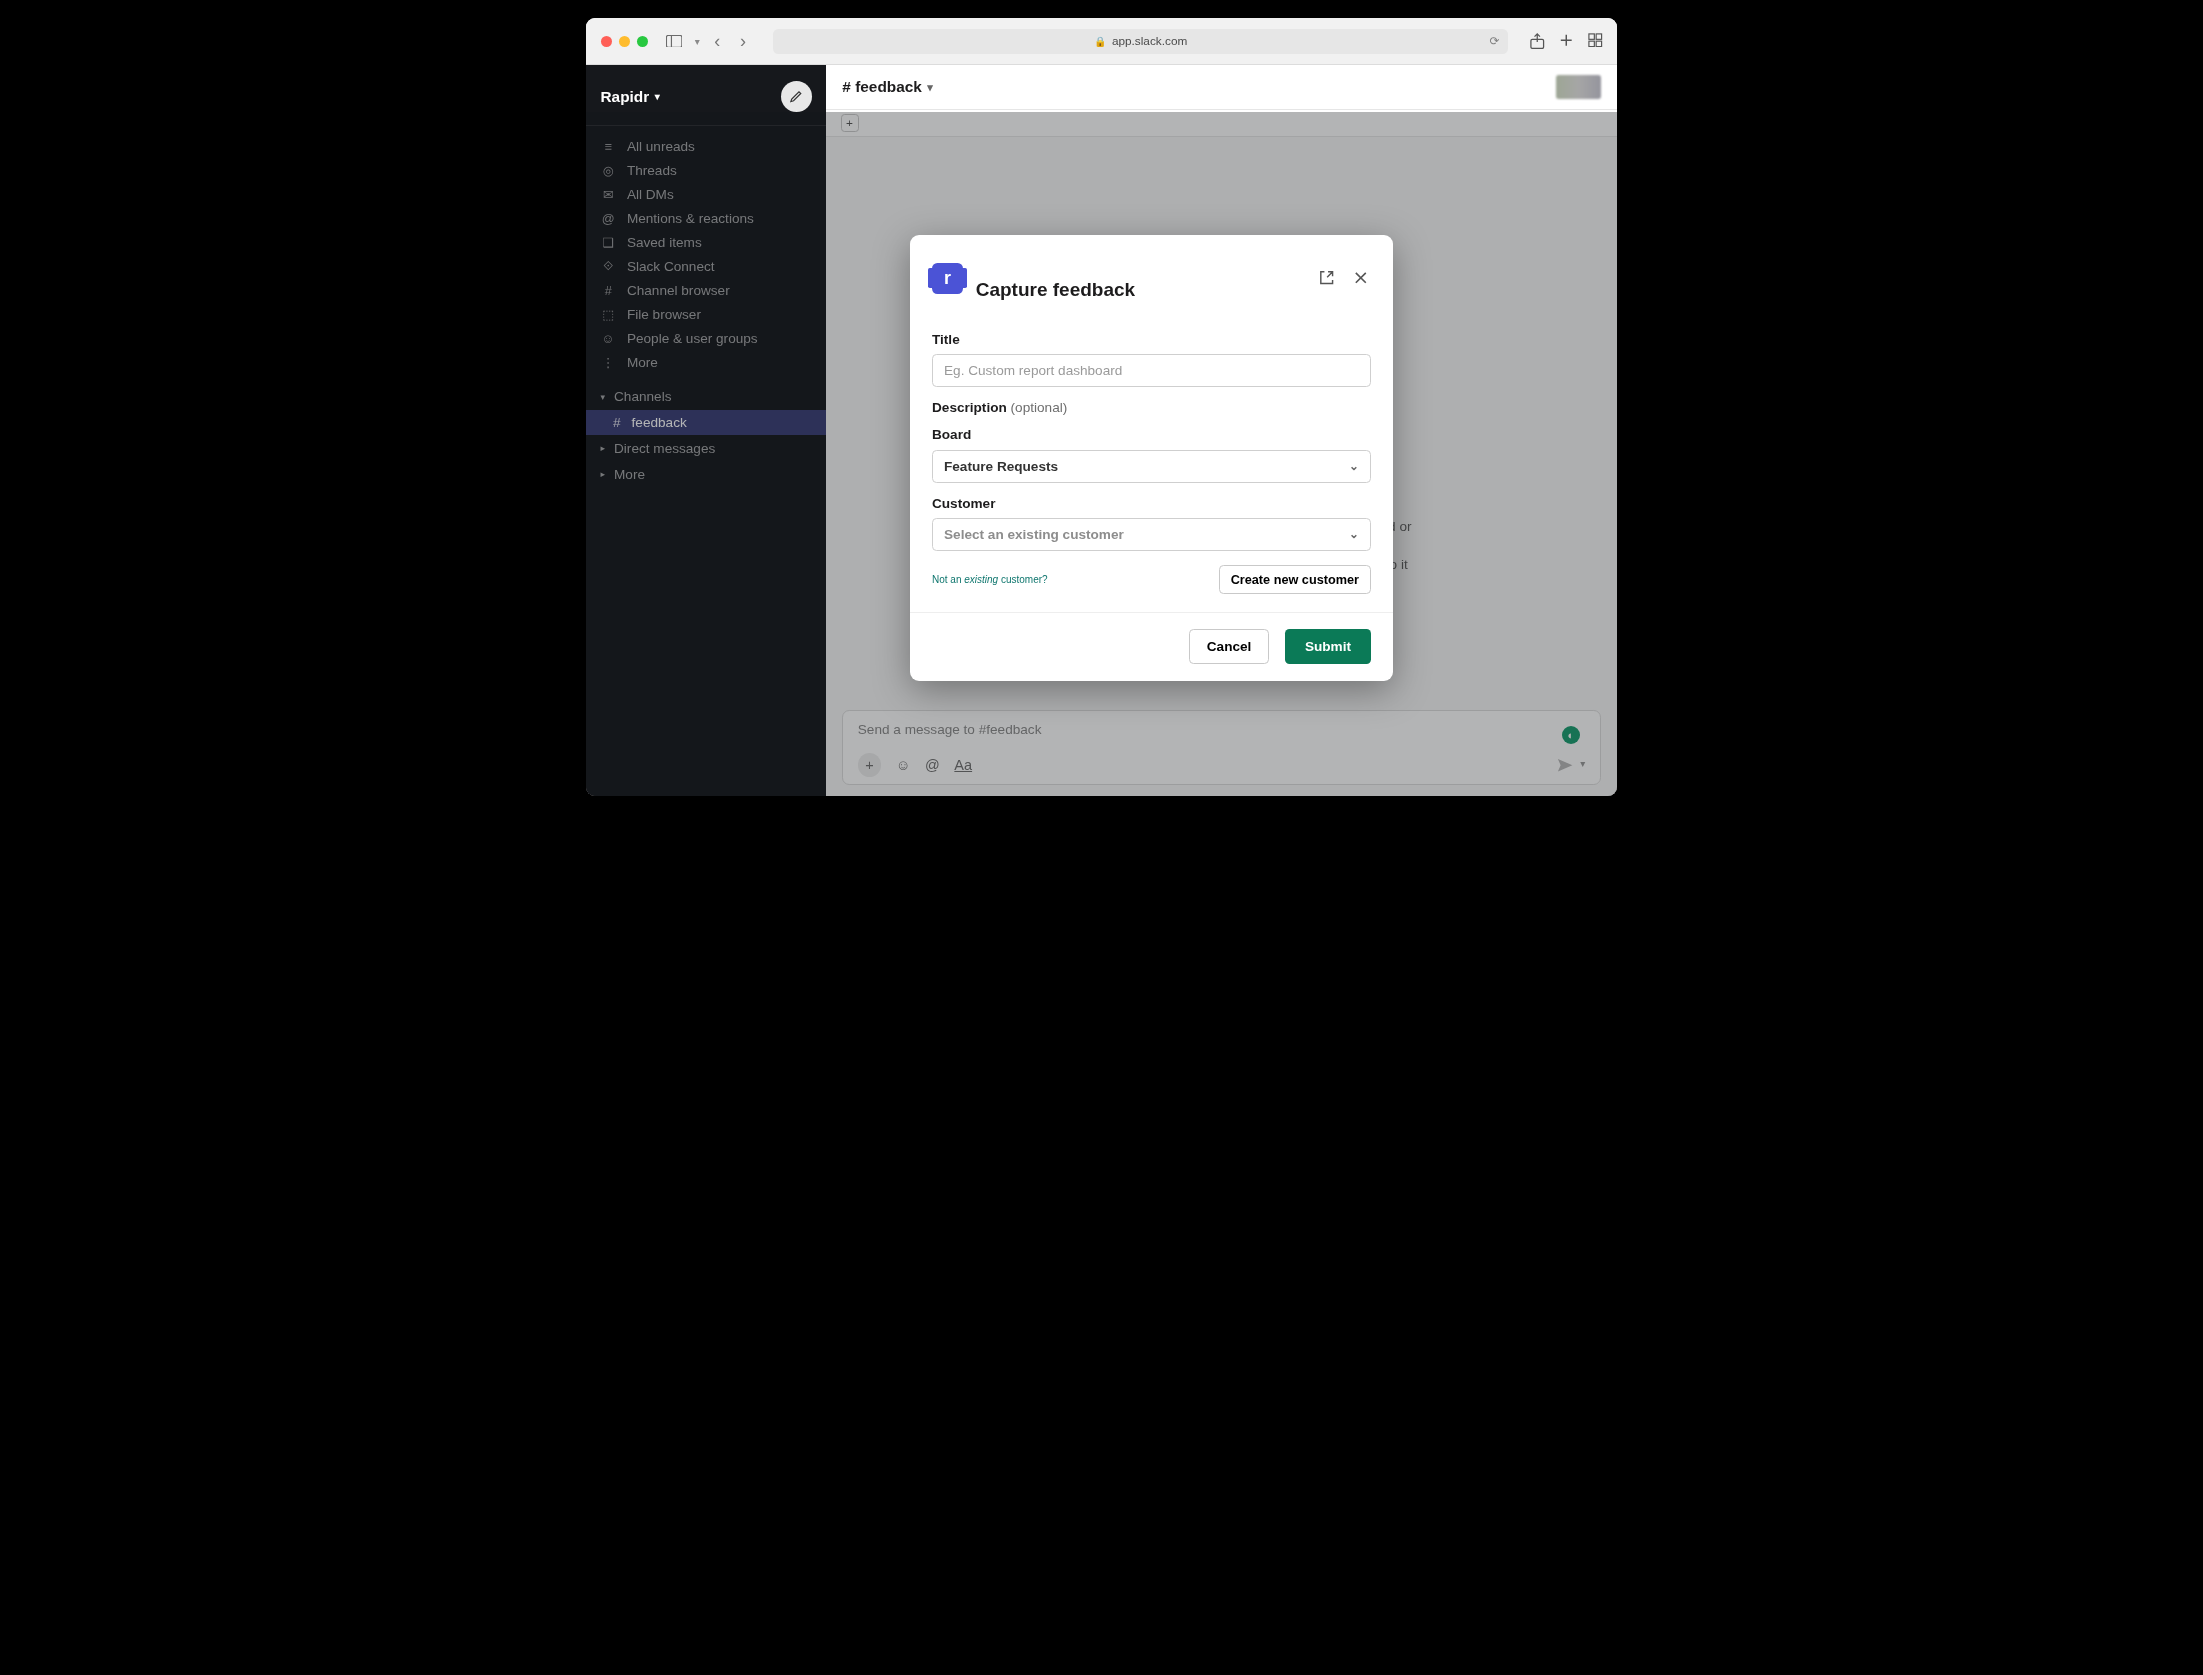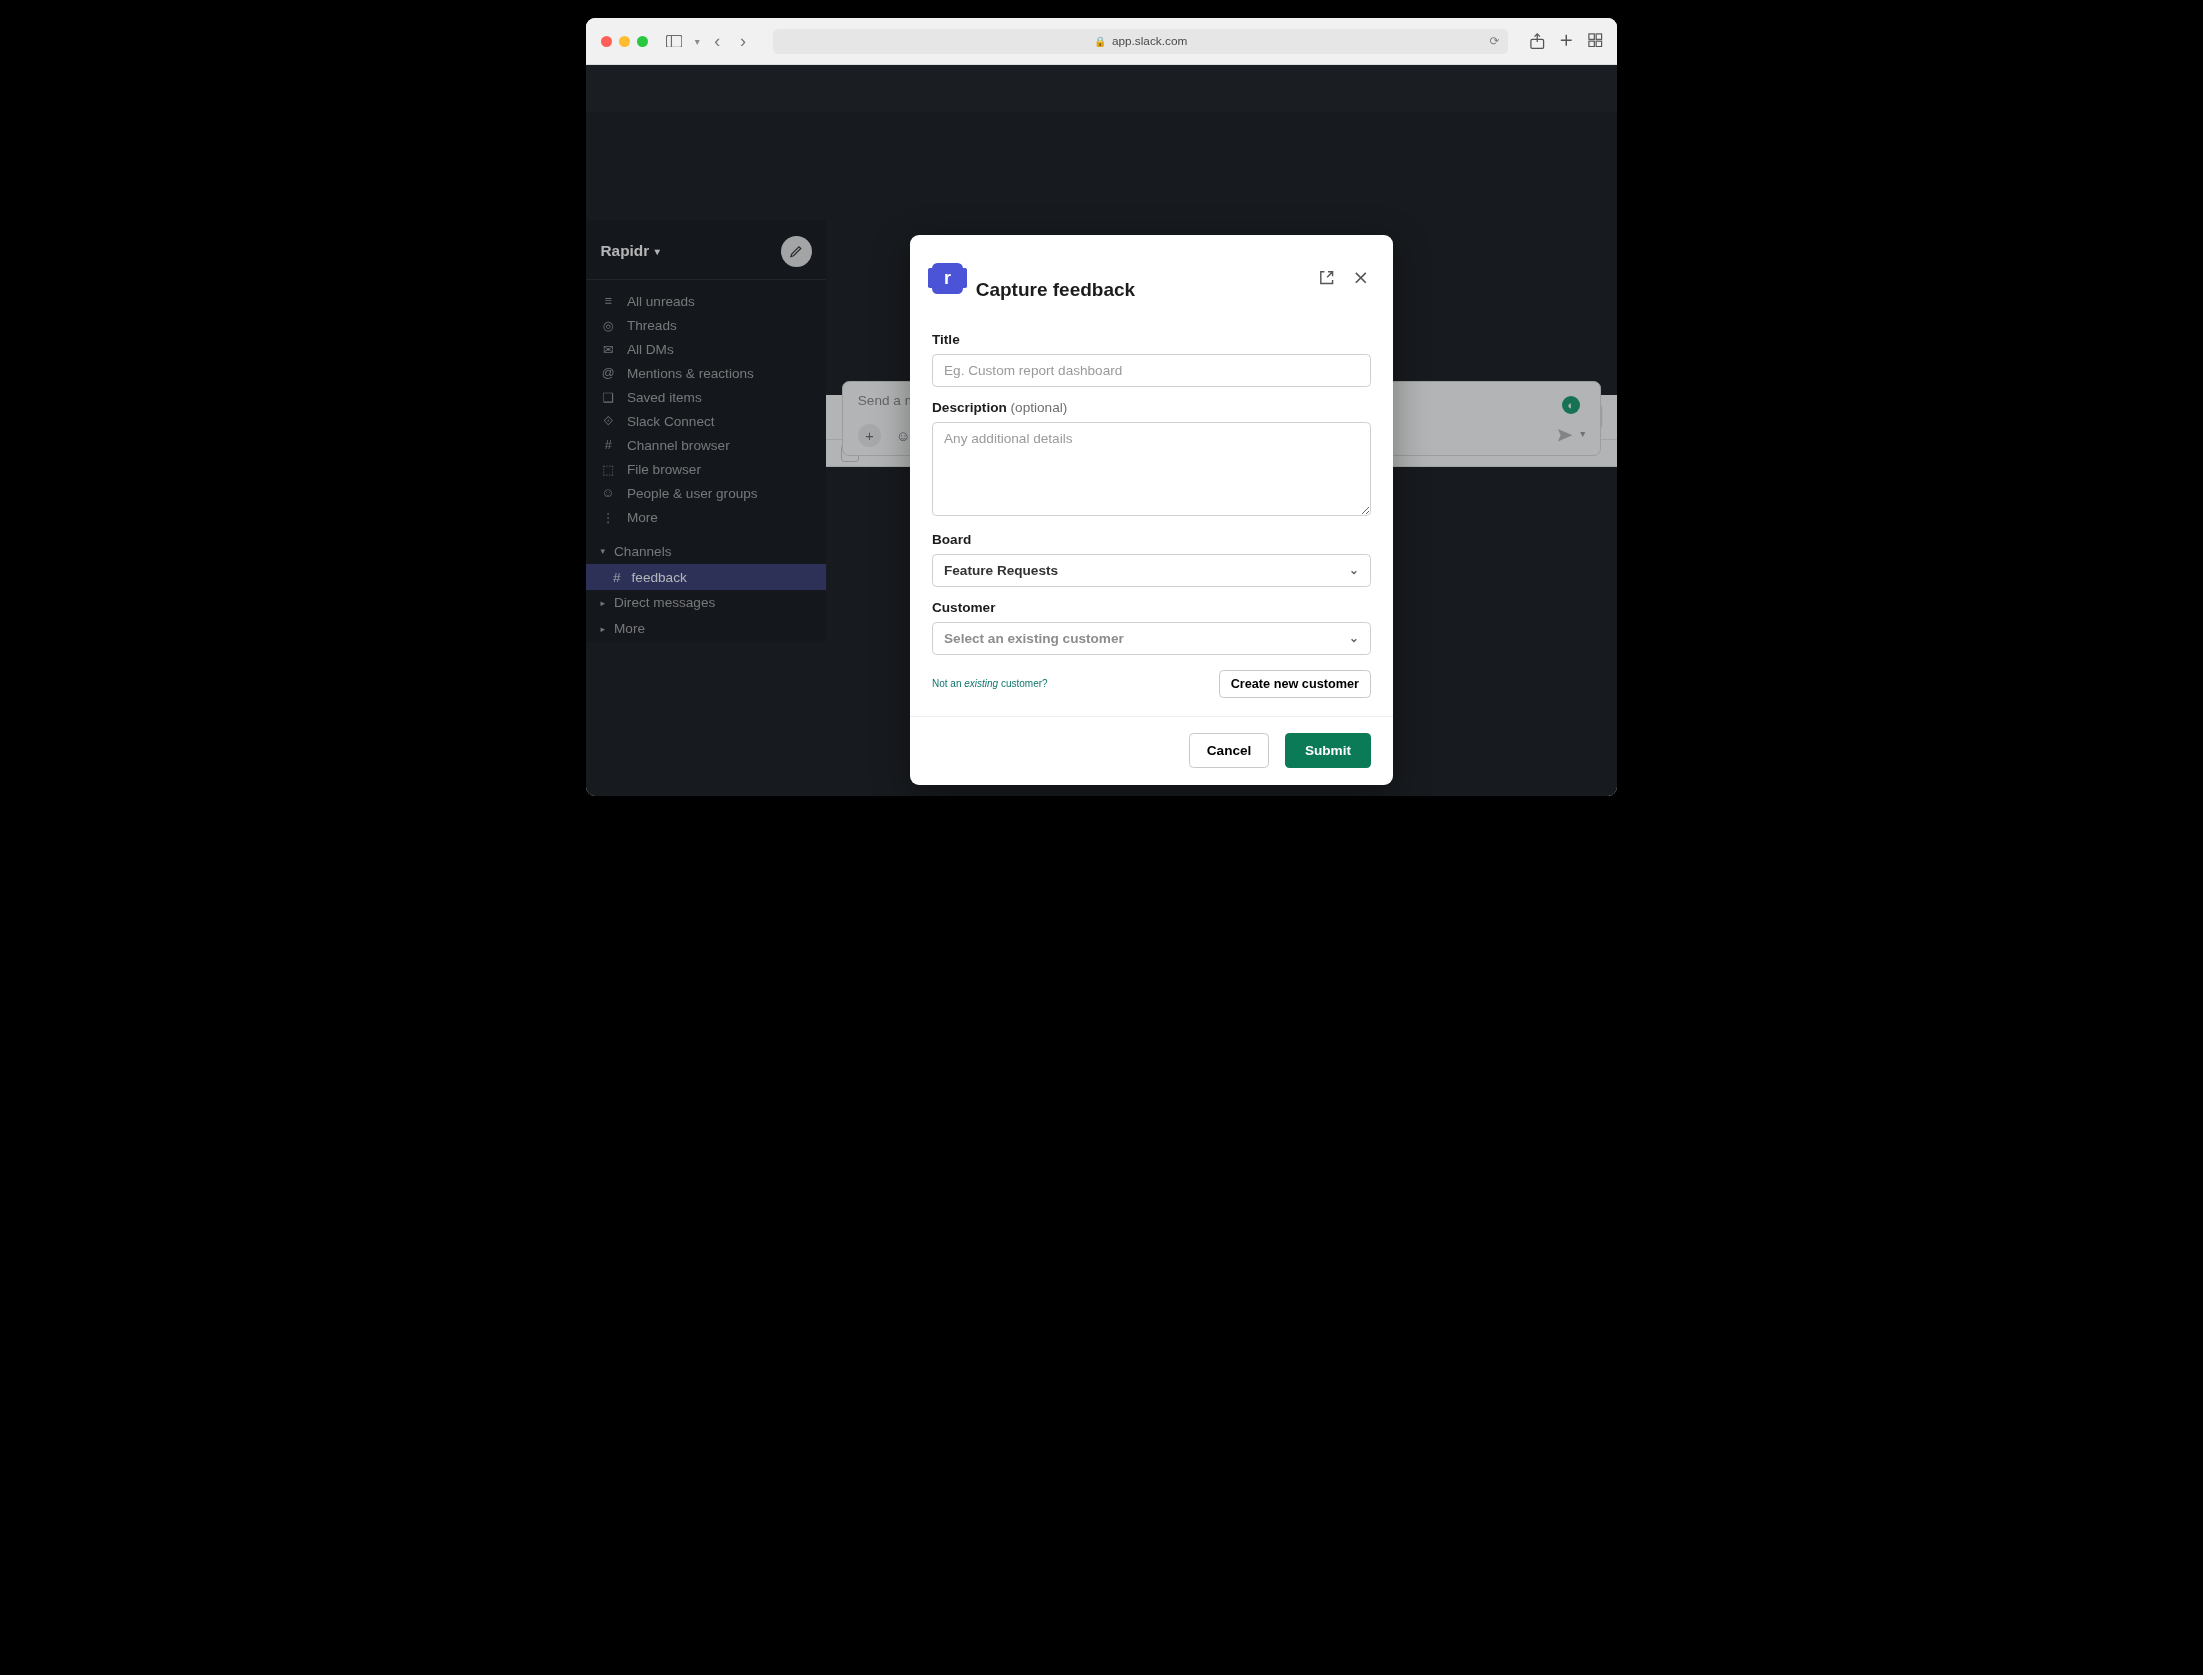--- a/index.html
+++ b/index.html
@@ -77,21 +77,21 @@
   display: flex;
   align-items: center;
   justify-content: center;
   color: #9a9c9e;
   font-size: 11.8px;
   gap: 7.2px;
 }
 .help-icon { color: #a8a8a8; margin-left: auto; margin-right: 9px; border: 1.4px solid #888; border-radius: 50%; width: 16.3px; height: 16.3px; display: inline-flex; align-items: center; justify-content: center; font-size: 10px; }
 .avatar-sm { width: 23.5px; height: 23.5px; background: linear-gradient(45deg,#6a6, #aa6, #66a); border-radius: 3.6px; filter: blur(0.9px) contrast(0.6); }
 
-.slack-body { flex: 1; display: flex; min-height: 0; align-items: center; }
+.slack-body { flex: 1; display: flex; min-height: 0; }
 .sidebar {
   width: 240px;
   background: #16181c;
   padding-top: 9px;
   color: #b9babc;
   font-size: 13.6px;
   overflow: hidden;
 }
 .ws-header { display: flex; align-items: center; justify-content: space-between; padding: 7.2px 14.5px 12.7px; border-bottom: 0.9px solid #2b2d31; }
 .ws-name { font-weight: 800; color: #fff; font-size: 15.4px; display: flex; align-items: center; gap: 5.4px; }
@@ -362,21 +362,20 @@
         </span>
       </div>
       <div class="modal-body">
         <div class="fld-label">Title</div>
         <input class="fld-input" placeholder="Eg. Custom report dashboard" style="">
 
         <div class="fld-label">
           <span>Description</span>
           <span class="opt">(optional)</span>
         </div>
-        <textarea class="fld-textarea" placeholder="Any additional details" style=""></textarea>
 
         <div class="fld-label">Board</div>
         <div class="fld-select">
           <span>Feature Requests</span>
           <span class="sel-chev">⌄</span>
         </div>
 
         <div class="fld-label">Customer</div>
         <div class="fld-select placeholder">
           <span>Select an existing customer</span>

